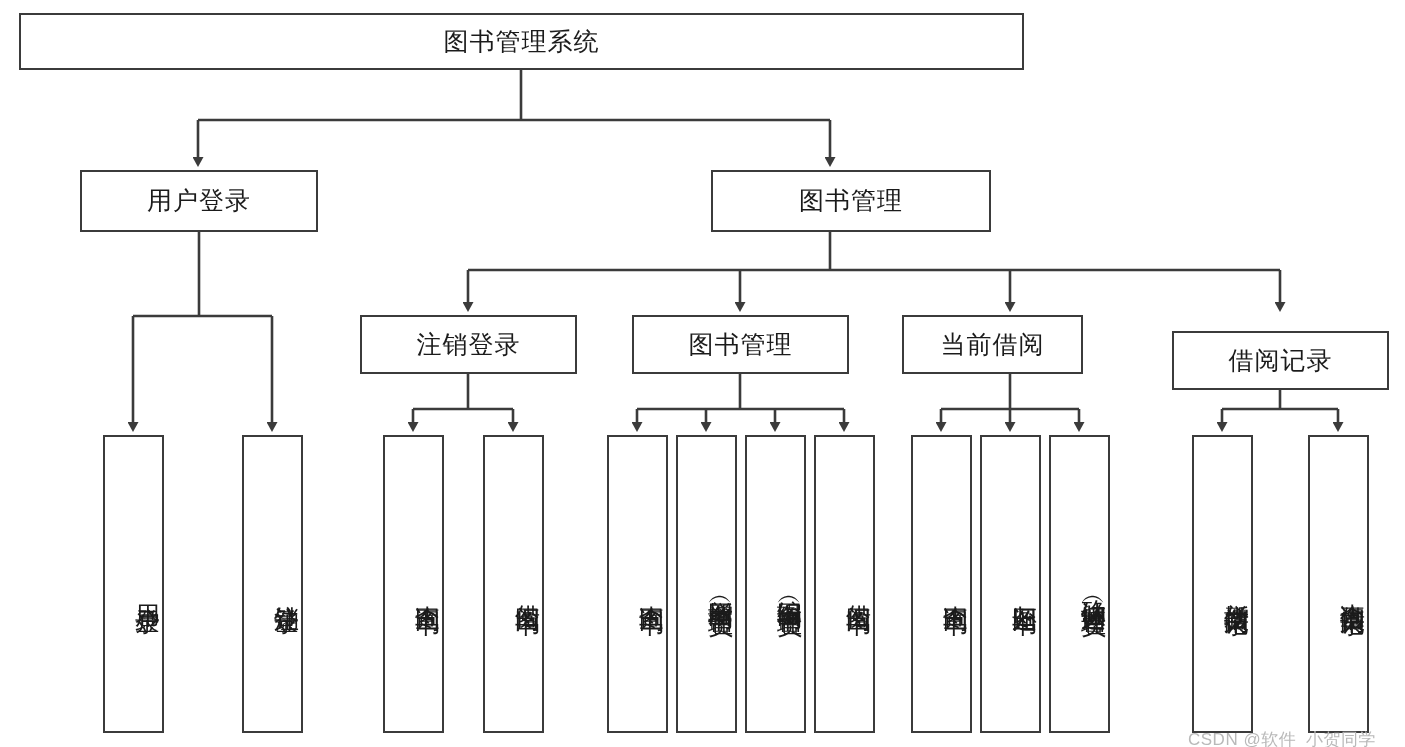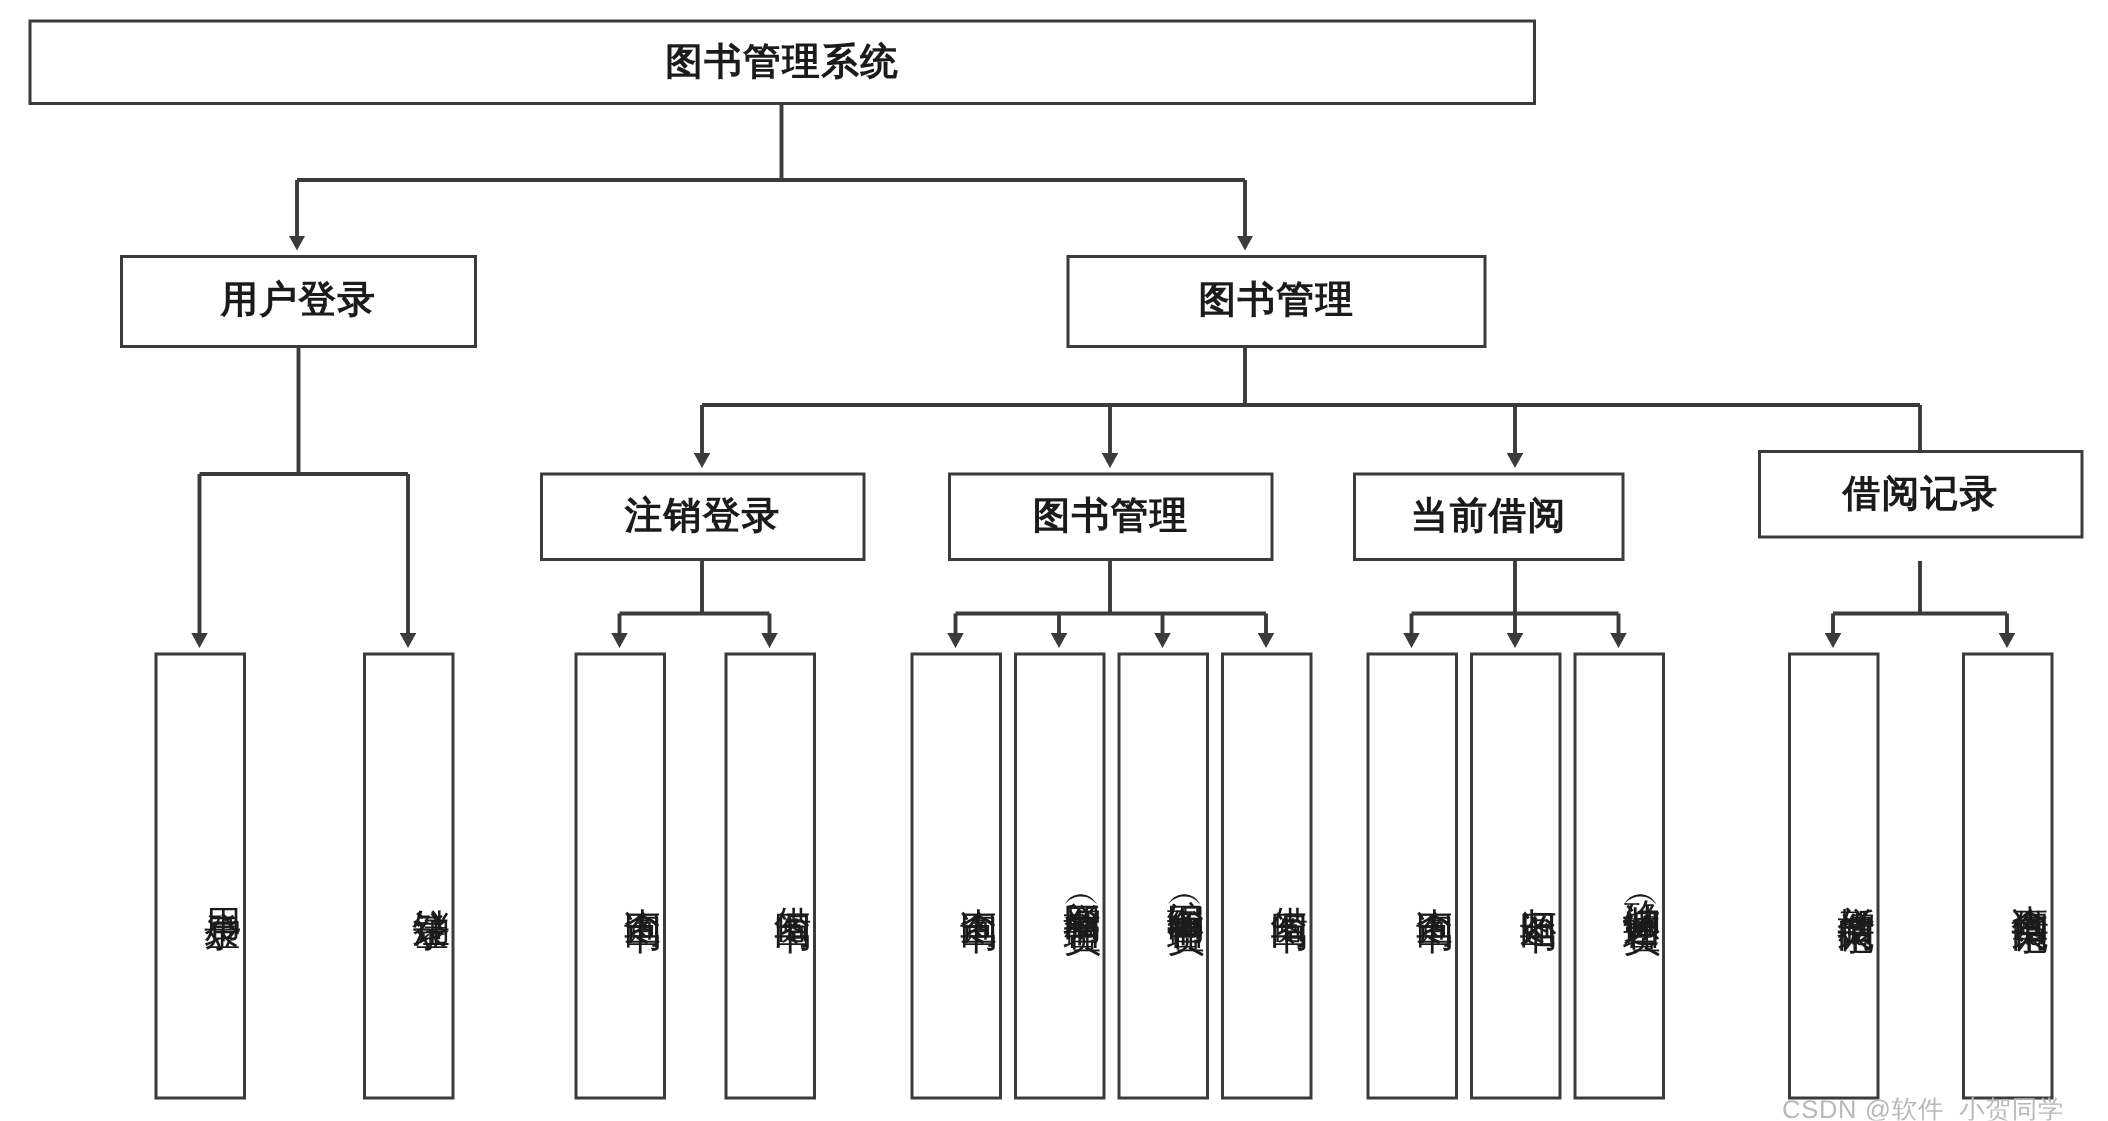--- a/index.html
+++ b/index.html
@@ -17,21 +17,20 @@
     border:2px solid #3b3b3b;
     display:flex;
     align-items:center;
     justify-content:center;
     color:#1b1b1b;
   }
   .node.h{
     font-size:25px;
     letter-spacing:1px;
     line-height:1.1;
-    font-weight:bold;
   }
   .node.root{font-size:25px;}
   .node.v{
     font-size:25px;
     line-height:1.12;
     letter-spacing:2px;
     writing-mode:vertical-rl;
     text-orientation:upright;
     align-items:flex-start;
     justify-content:center;
@@ -117,21 +116,21 @@
 
 <div class="node h" style="left:360px;top:315px;width:217px;height:59px;">
   <span>注销登录</span>
 </div>
 <div class="node h" style="left:632px;top:315px;width:217px;height:59px;">
   <span>图书管理</span>
 </div>
 <div class="node h" style="left:902px;top:315px;width:181px;height:59px;">
   <span>当前借阅</span>
 </div>
-<div class="node h" style="left:1172px;top:300px;width:217px;height:59px;">
+<div class="node h" style="left:1172px;top:331px;width:217px;height:59px;">
   <span>借阅记录</span>
 </div>
 
 <div class="node v" style="left:103px;top:435px;width:61px;height:298px;">
   <span>用户登录</span>
 </div>
 <div class="node v" style="left:242px;top:435px;width:61px;height:298px;">
   <span>注销登录</span>
 </div>
 

